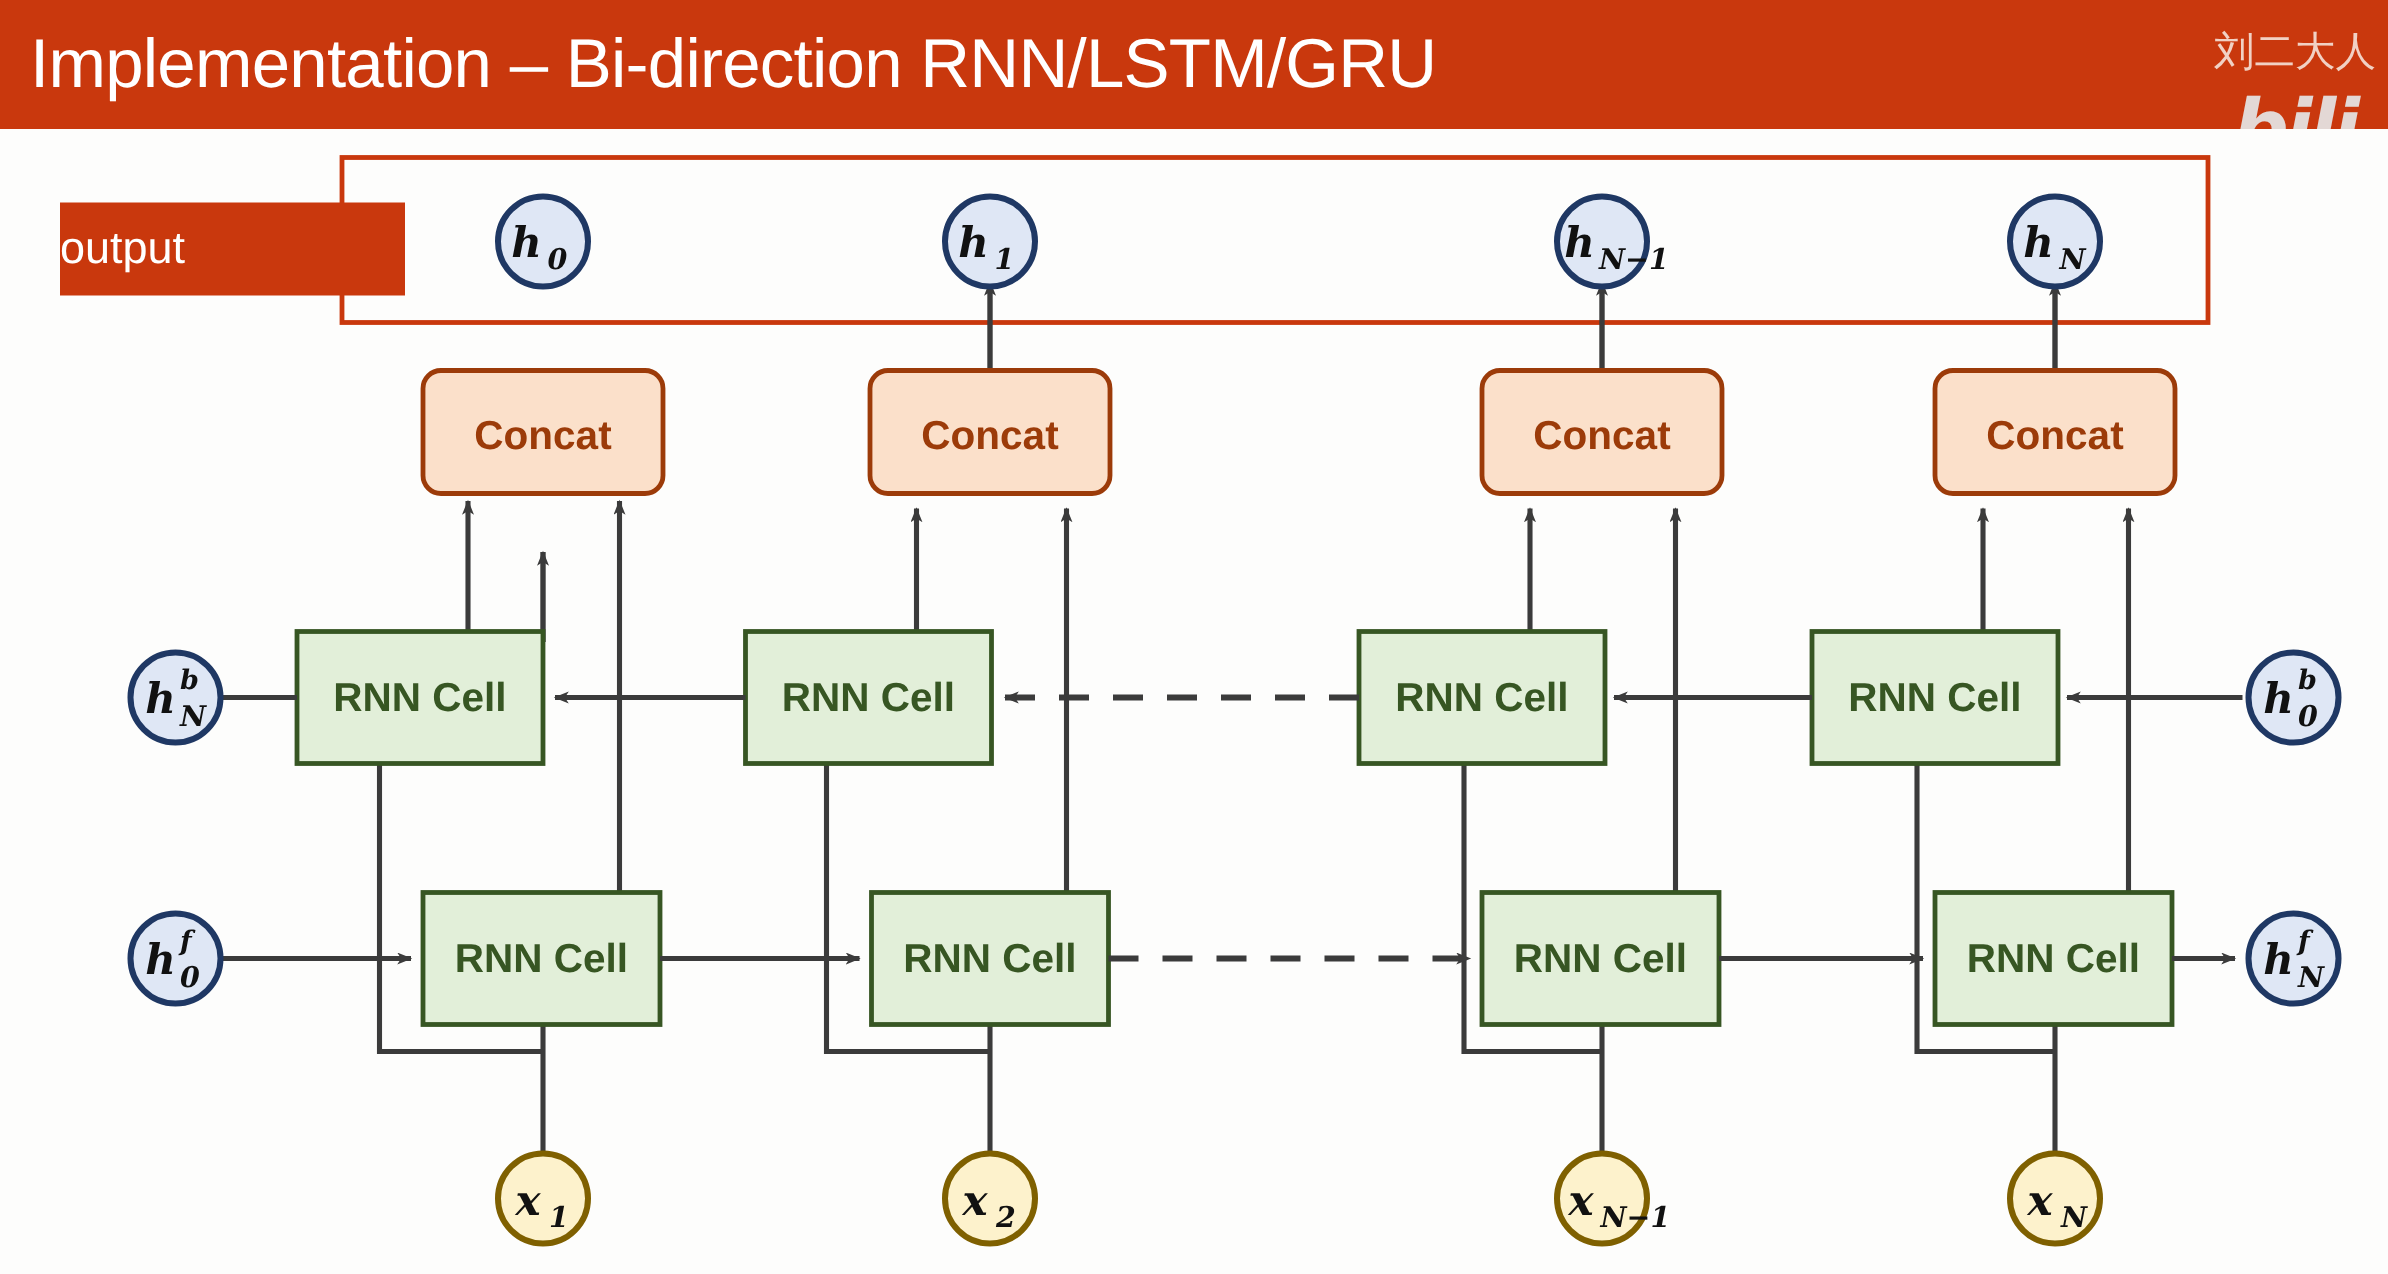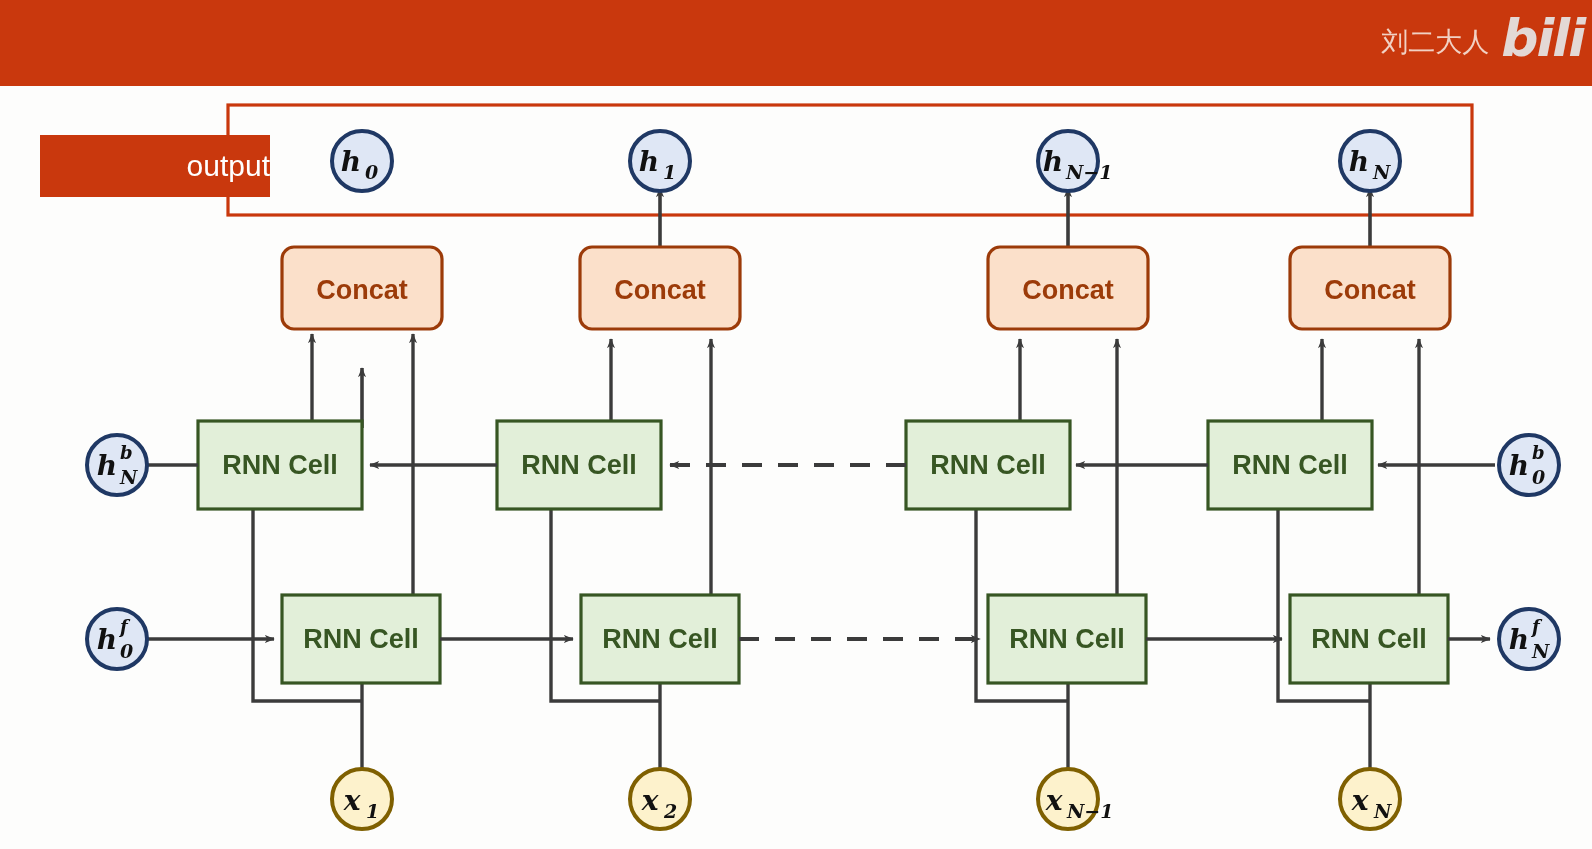--- a/index.html
+++ b/index.html
@@ -41,20 +41,21 @@
     letter-spacing: -0.5px;
   }
   #watermark {
     position: absolute;
     right: 8px;
     top: 16px;
     display: flex;
     align-items: center;
     gap: 12px;
     opacity: 0.93;
+    flex-direction: column;
   }
   #watermark-user {
     font-size: 27px;
     color: #f5ddd2;
     font-family: "DejaVu Sans", sans-serif;
     white-space: nowrap;
   }
   #watermark-logo {
     font-size: 52px;
     color: #e5e5e5;
@@ -77,21 +78,21 @@
   
   #output-label-box {
     position: absolute;
     left: 40px;
     top: 135px;
     width: 230px;
     height: 62px;
     background: #c9380d;
     display: flex;
     align-items: center;
-    justify-content: flex-end;
+    justify-content: flex-start;
     z-index: 5;
   }
   #output-label-text {
     color: #ffffff;
     font-size: 30px;
     font-family: "Liberation Sans", sans-serif;
   }
   
   .cell-label {
     font-family: "Liberation Sans", sans-serif;
@@ -126,20 +127,21 @@
     font-size: 18px;
     fill: #111111;
   }
 </style>
 </head>
 <body>
 
 <div id="slide">
 
   <div id="header">
+    <div id="header-title">Implementation – Bi-direction RNN/LSTM/GRU</div>
     <div id="watermark">
       <span id="watermark-user">刘二大人</span>
       <span id="watermark-logo">bili</span>
     </div>
   </div>
 
   <div id="output-label-box">
     <span id="output-label-text">output</span>
   </div>
 

